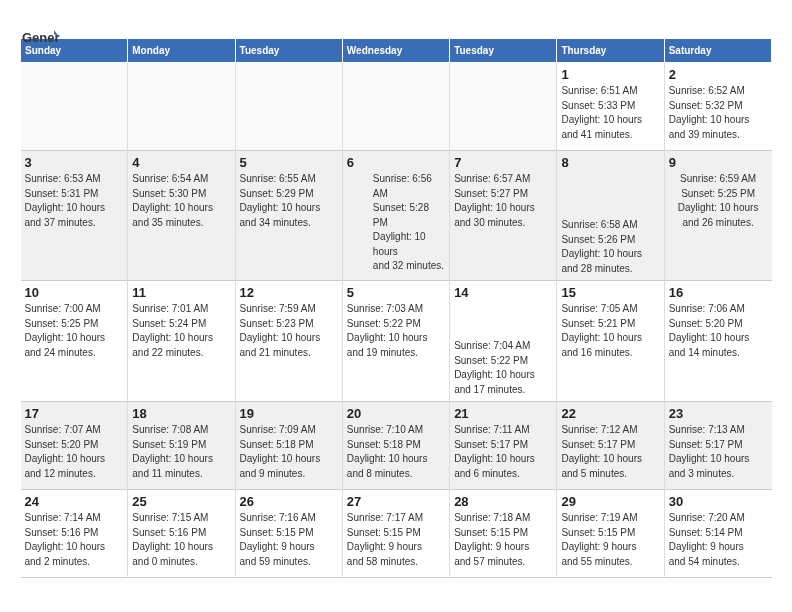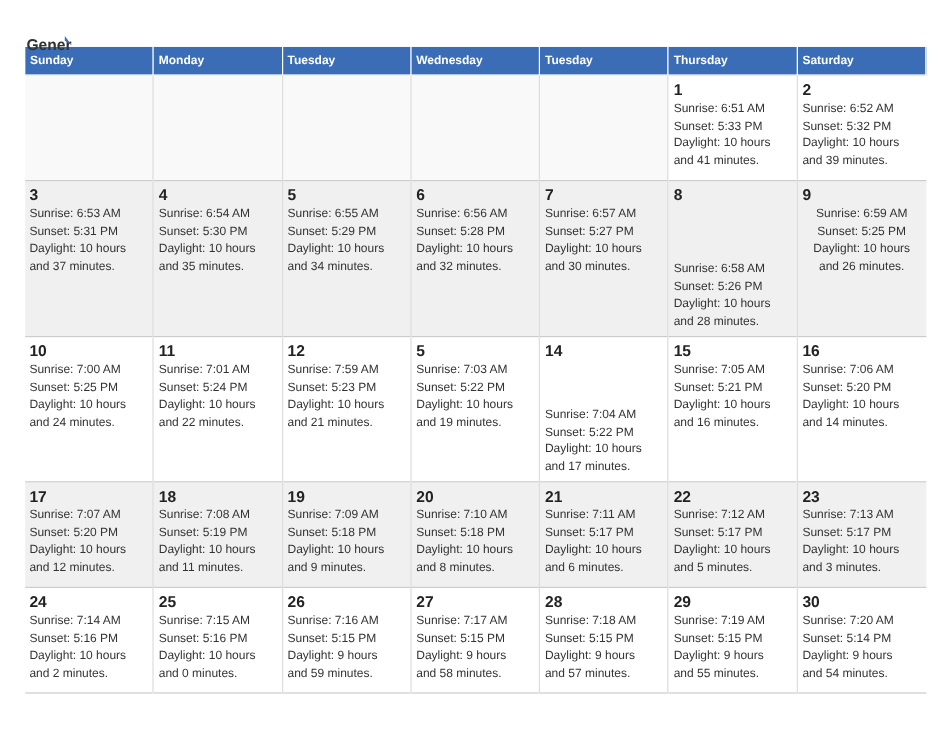--- a/index.html
+++ b/index.html
@@ -156,21 +156,21 @@
         </td>
         <td>
           <span class="day-num">5</span>
           <div class="day-info" style="white-space: pre-line;">Sunrise: 6:55 AM
 Sunset: 5:29 PM
 Daylight: 10 hours
 and 34 minutes.</div>
         </td>
         <td>
           <span class="day-num">6</span>
-          <div class="day-info" style="white-space: pre-line;">Sunrise: 6:56 AM
+          <div class="day-info" style="white-space: pre-line; margin-left: 26px;">Sunrise: 6:56 AM
 Sunset: 5:28 PM
 Daylight: 10 hours
 and 32 minutes.</div>
         </td>
         <td>
           <span class="day-num">7</span>
           <div class="day-info" style="white-space: pre-line;">Sunrise: 6:57 AM
 Sunset: 5:27 PM
 Daylight: 10 hours
 and 30 minutes.</div>

